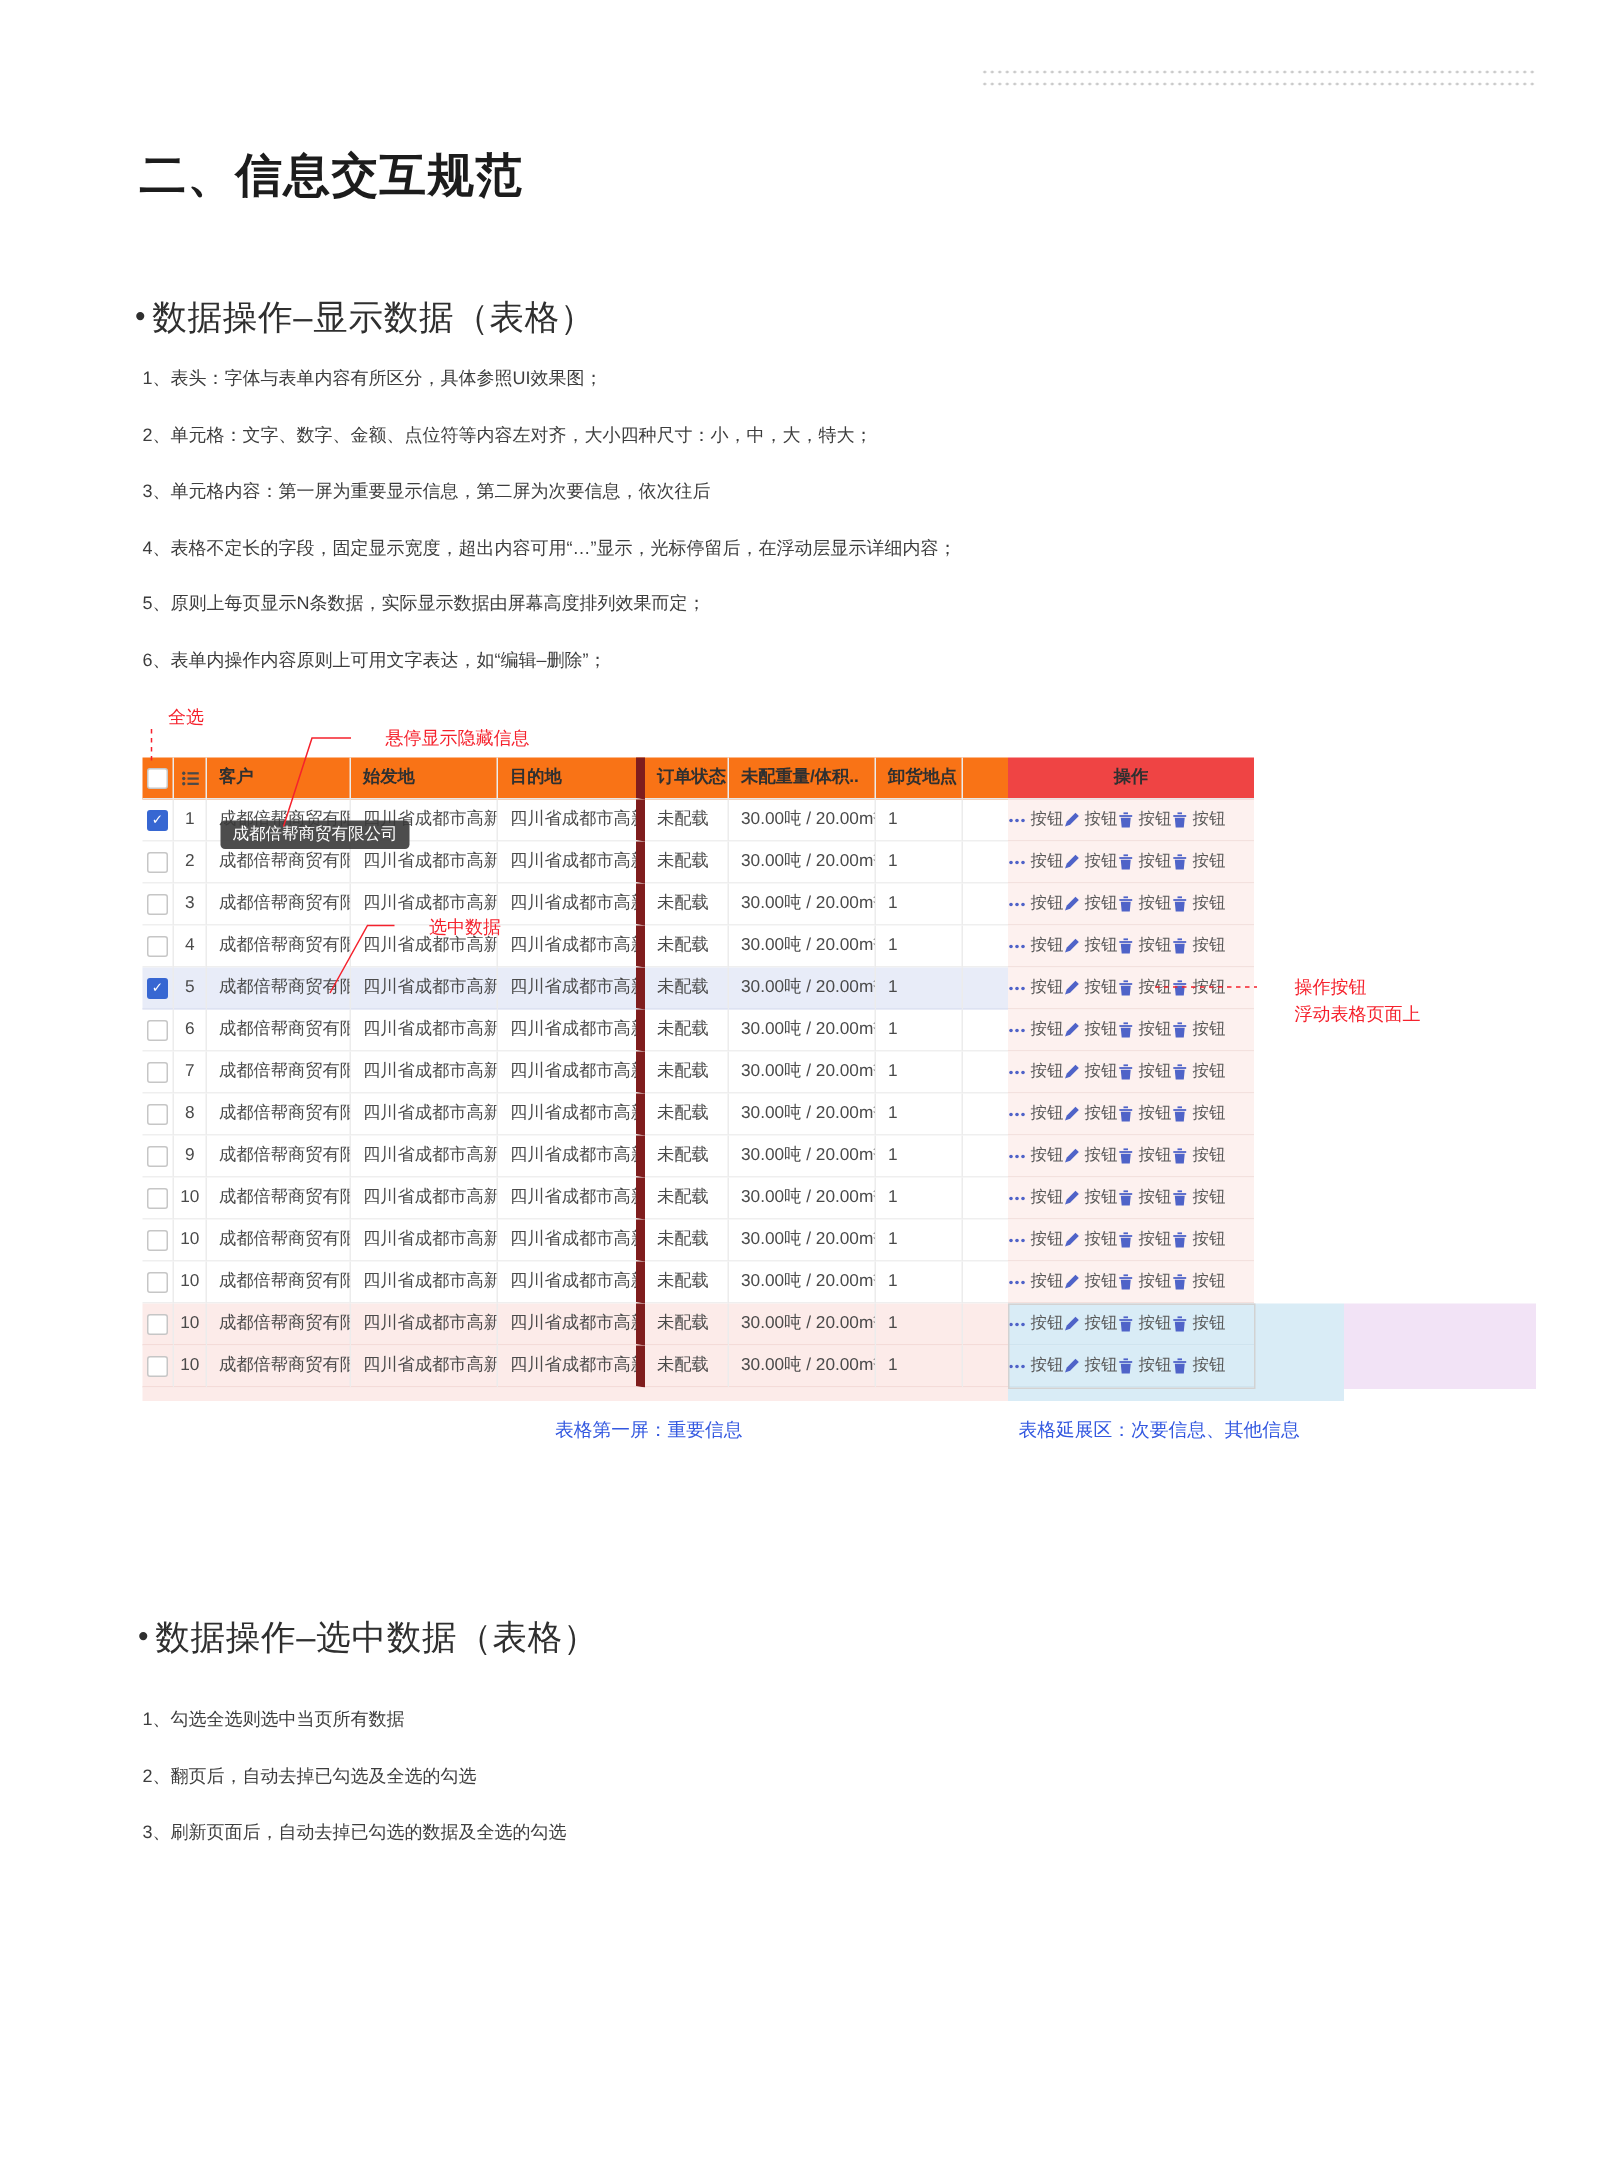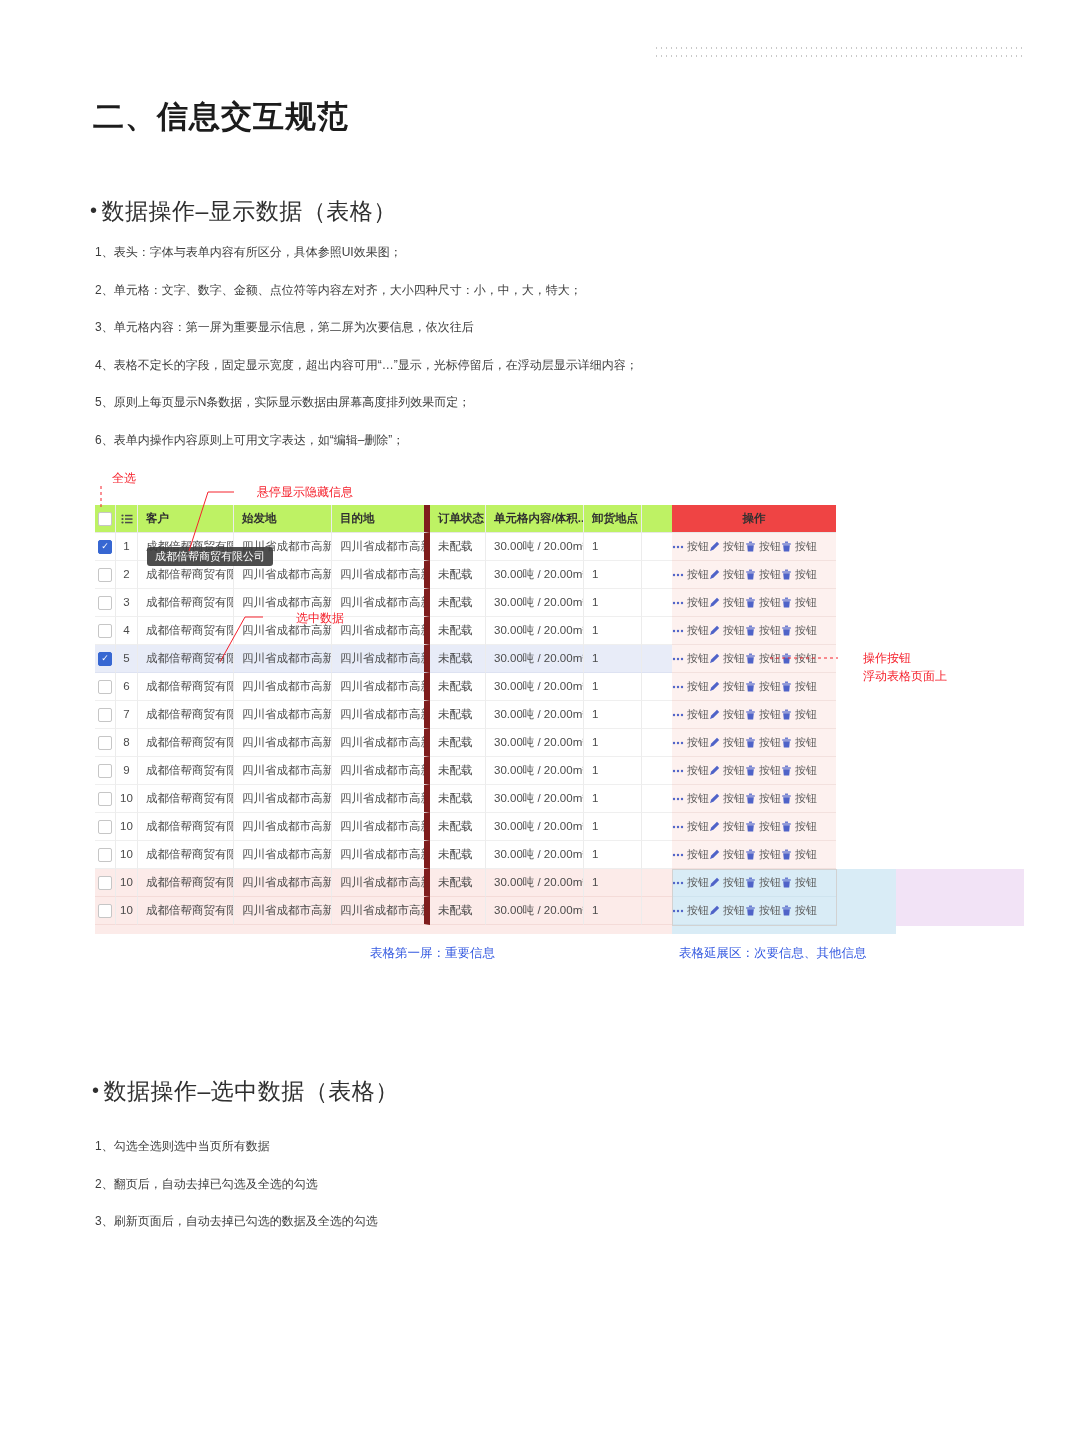--- a/index.html
+++ b/index.html
@@ -19,21 +19,21 @@
   .spec-list{position:absolute;font-size:12px;color:#3d3d3d;}
   .spec-list .li{height:37.5px;line-height:37.5px;white-space:nowrap;}
   .ls1{left:95px;top:234px;}
   .ls2{left:95px;top:1128px;}
 
   
   .tablewrap{position:absolute;left:95px;top:505px;width:741px;}
   .trow{display:flex;height:28px;line-height:27px;font-size:11.5px;color:#4a4a4a;}
   .cell{box-sizing:border-box;height:28px;overflow:hidden;white-space:nowrap;
         border-bottom:1px solid #efefef;padding:0 0 0 8px;}
-  .hd .cell{background:#bef264;color:#303030;font-weight:700;border-bottom:1px solid #e7e7e7;}
+  .hd .cell{background:#f97316;color:#303030;font-weight:700;border-bottom:1px solid #e7e7e7;}
   .c0{width:21px;display:flex;align-items:center;justify-content:center;padding:0;border-right:1px solid #ececec;}
   .c1{width:22px;padding:0;text-align:center;border-right:1px solid #ececec;display:flex;align-items:center;justify-content:center;}
   .c2{width:96px;border-right:1px solid #ececec;}
   .c3{width:98px;border-right:1px solid #ececec;}
   .c4{width:98px;border-right:6px solid #7f1d1d;}
   .c5{width:56px;border-right:1px solid #ececec;}
   .c6{width:98px;border-right:1px solid #ececec;}
   .c7{width:58px;border-right:1px solid #ececec;}
   .c8{width:30px;padding:0;}
   .c9{width:164px;padding:0;display:flex;align-items:center;justify-content:flex-start;}
@@ -104,21 +104,21 @@
             <circle cx="1.5" cy="9.5" r="1.1" fill="#4a4a4a"></circle>
           <rect x="4" y="1.8" width="7.5" height="1.5" fill="#4a4a4a"></rect>
             <rect x="4" y="5.3" width="7.5" height="1.5" fill="#4a4a4a"></rect>
             <rect x="4" y="8.8" width="7.5" height="1.5" fill="#4a4a4a"></rect>
         </svg>
       </div>
       <div class="cell c2" data-interactable="false">客户</div>
       <div class="cell c3" data-interactable="false">始发地</div>
       <div class="cell c4" data-interactable="false">目的地</div>
       <div class="cell c5" data-interactable="false">订单状态</div>
-      <div class="cell c6" data-interactable="false">单元格内容/体积..</div>
+      <div class="cell c6" data-interactable="false">未配重量/体积..</div>
       <div class="cell c7" data-interactable="false">卸货地点</div>
       <div class="cell c8" data-interactable="false"></div>
       <div class="cell c9" data-interactable="false">操作</div>
     </div>
 
     <div id="table-rows" data-interactable="false">
         <div class="trow" data-interactable="false">
           <div class="cell c0" data-interactable="false">
             <span class="cb checked" data-interactable="true"></span>
           </div>
@@ -869,21 +869,21 @@
   </div>
 
   <div class="ext-cyan" data-interactable="false"></div>
   <div class="ext-purple" data-interactable="false"></div>
   <div class="ops-outline" data-interactable="false"></div>
 
   <div class="tooltip" data-interactable="false">成都倍帮商贸有限公司</div>
 
   <div class="ann" style="left:92px;top:469px;" data-interactable="false">全选</div>
   <div class="ann" style="left:237px;top:483px;" data-interactable="false">悬停显示隐藏信息</div>
-  <div class="ann" style="left:276px;top:609px;" data-interactable="false">选中数据</div>
+  <div class="ann" style="left:266px;top:609px;" data-interactable="false">选中数据</div>
   <div class="ann" style="left:843px;top:649px;" data-interactable="false">
     <div data-interactable="false">操作按钮</div>
     <div data-interactable="false">浮动表格页面上</div>
   </div>
 
   <svg class="ann-lines" width="1080" height="1440" data-interactable="false">
     <line x1="101" y1="486" x2="101" y2="507" stroke="#f5222d" stroke-width="1" stroke-dasharray="3,3"></line>
     <polyline points="234,492 208,492 189,551" fill="none" stroke="#f5222d" stroke-width="1"></polyline>
     <polyline points="263,617 245,617 220,662" fill="none" stroke="#f5222d" stroke-width="1"></polyline>
     <line x1="770" y1="658" x2="838" y2="658" stroke="#f5222d" stroke-width="1" stroke-dasharray="3,3"></line>

